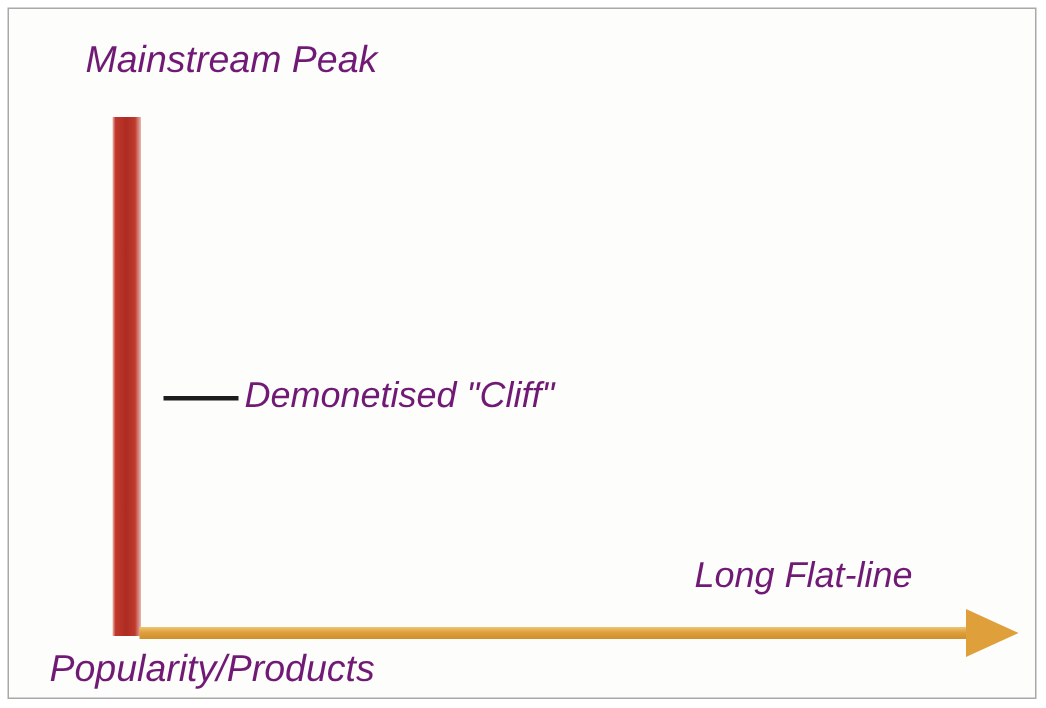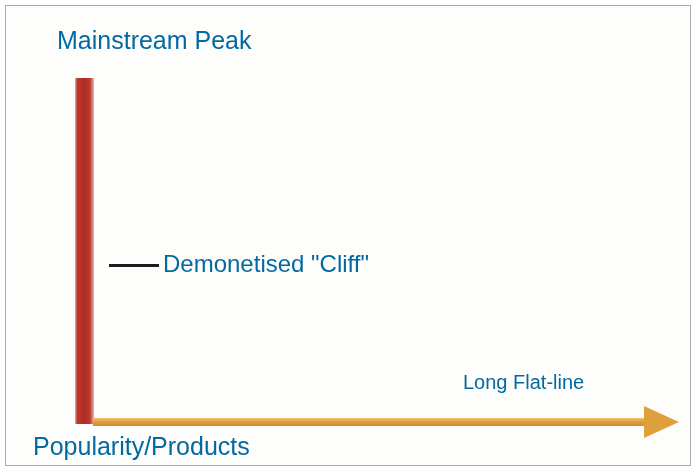--- a/index.html
+++ b/index.html
@@ -21,45 +21,46 @@
     left: 5px;
     top: 5px;
     width: 686px;
     height: 461px;
     box-sizing: border-box;
     border: 1px solid #a9a9a9;
     background: #fdfdfc;
   }
   .label {
     position: absolute;
-    color: #0369a1;
+    color: #701a75;
     white-space: nowrap;
     line-height: 1;
     font-weight: 400;
+    font-style: italic;
   }
   #label-mainstream-peak {
     left: 51px;
     top: 22px;
     font-size: 25px;
   }
   #label-popularity {
     left: 27px;
     top: 428px;
     font-size: 25px;
     text-align: center;
   }
   #label-demonetised {
     left: 157px;
     top: 246px;
     font-size: 24px;
   }
   #label-long-flatline {
     left: 457px;
     top: 366px;
-    font-size: 20px;
+    font-size: 24px;
   }
   
   #peak-bar {
     position: absolute;
     left: 69px;
     top: 72px;
     width: 19px;
     height: 346px;
     background: linear-gradient(to right,
         #e9bcb6 0px, #c03a2d 2px, #ad2b22 9px,

